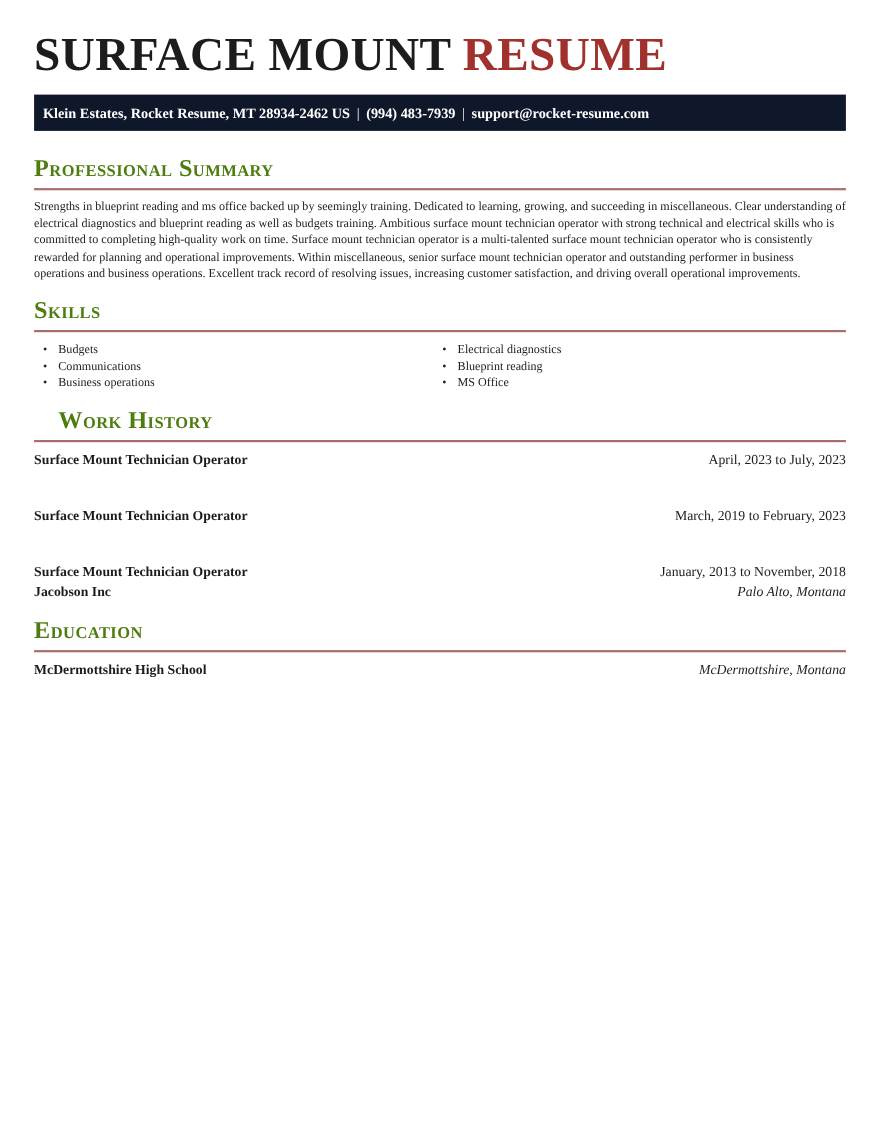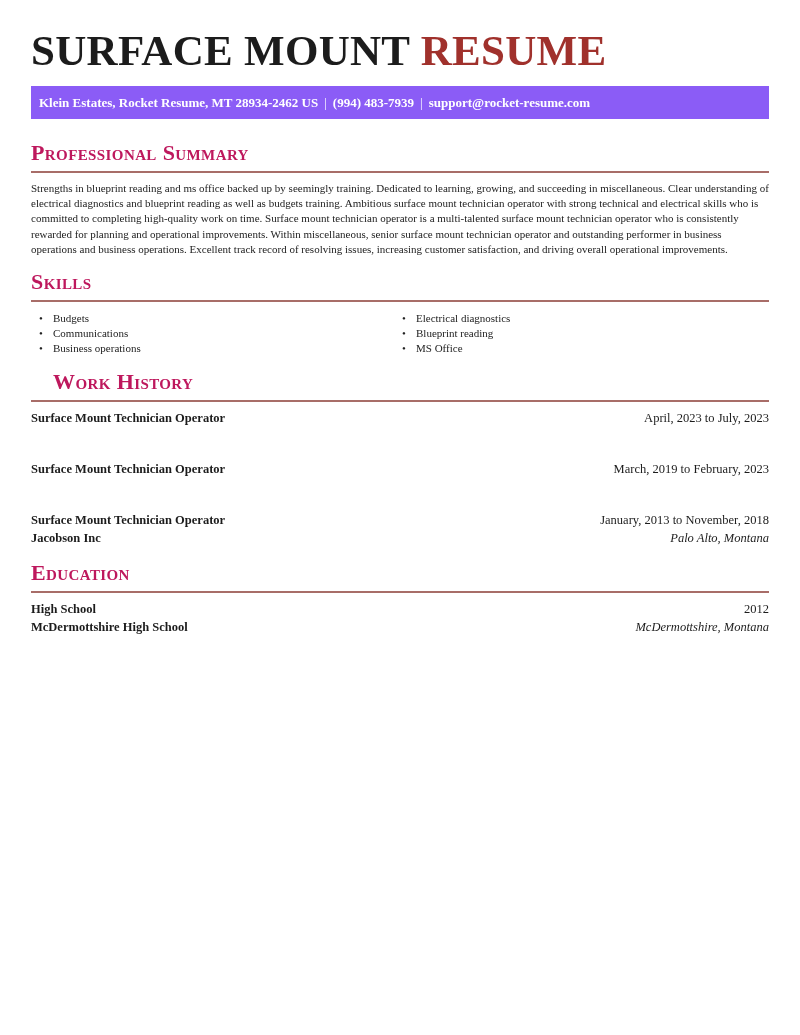--- a/index.html
+++ b/index.html
@@ -31,38 +31,38 @@
       white-space: nowrap;
     }
     .title .first { color: #1c1c1c; }
     .title .accent { color: #a0312c; }
     .contact-bar {
       position: absolute;
       top: 86px;
       left: 0;
       width: 738px;
       height: 33px;
-      background: #8b5cf6;
+      background: #0f172a;
       color: #ffffff;
       font-weight: bold;
       font-size: 13px;
       line-height: 33px;
       padding-left: 8px;
       white-space: nowrap;
     }
     .contact-bar .sep { padding: 0 6px; font-weight: normal; }
     .section-title {
       position: absolute;
       left: 0;
       font-size: 22px;
       line-height: 26px;
       font-weight: bold;
       font-variant: small-caps;
       letter-spacing: 0.4px;
-      color: #be185d;
+      color: #4d7c0f;
     }
     .rule {
       position: absolute;
       left: 0;
       width: 738px;
       height: 2px;
       background: #a86d68;
     }
     .summary {
       position: absolute;
@@ -171,22 +171,18 @@
       <span class="left">Jacobson Inc</span>
       <span class="right italic">Palo Alto, Montana</span>
     </div>
   </div>
 
   <h2 class="section-title" style="top:560px;">Education</h2>
   <div class="rule" style="top:591px;"></div>
 
   <div class="entry" style="top:601px;">
     <div class="row">
-      <span class="left">High School</span>
-      <span class="right">2012</span>
-    </div>
-    <div class="row">
       <span class="left">McDermottshire High School</span>
       <span class="right italic">McDermottshire, Montana</span>
     </div>
   </div>
 
 </div>
 
 </body></html>

